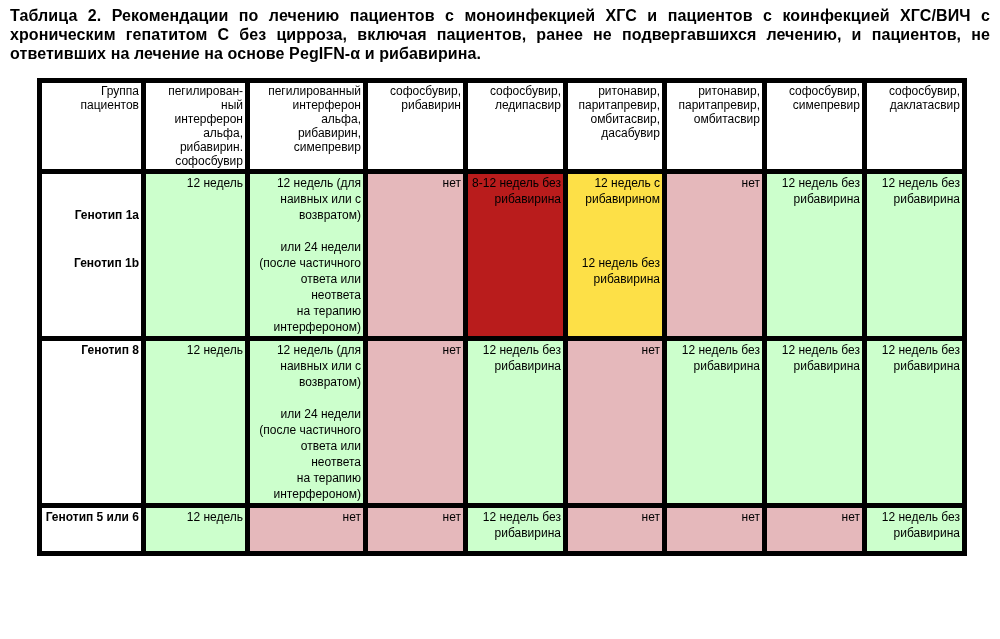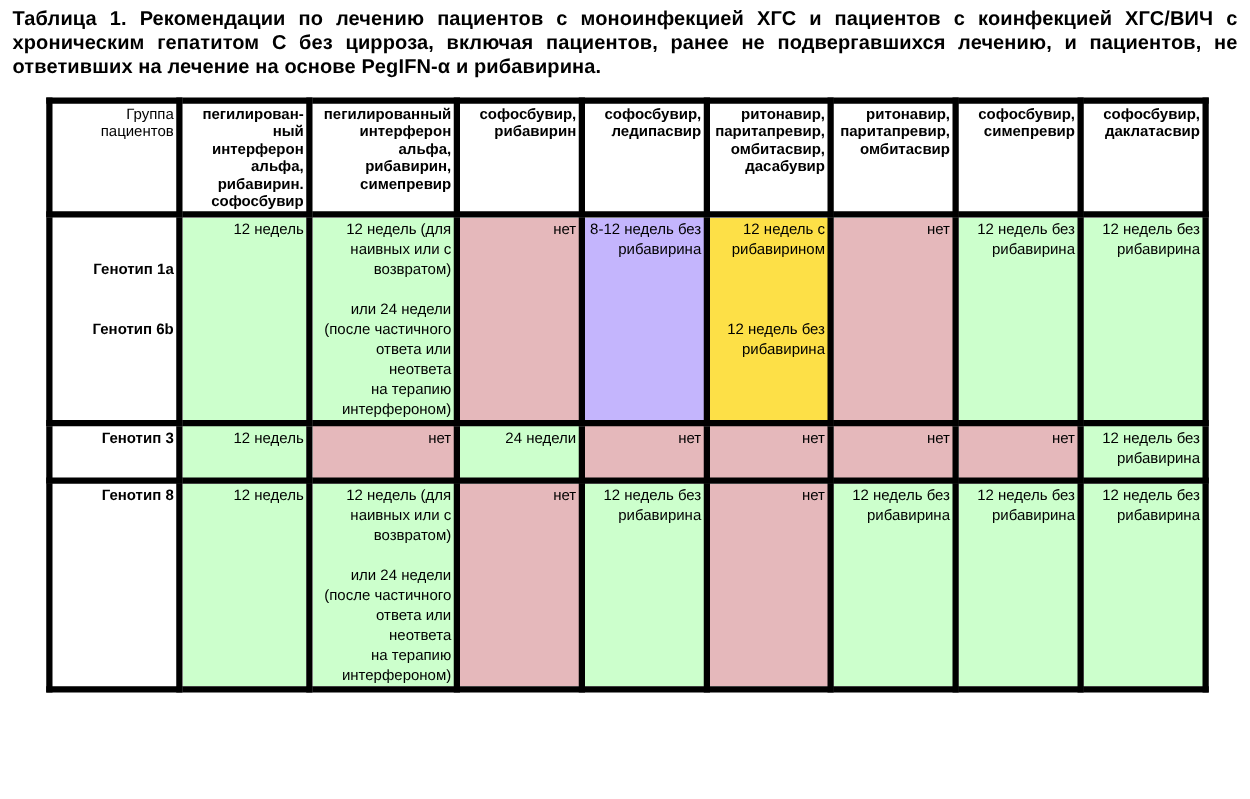--- a/index.html
+++ b/index.html
@@ -38,42 +38,42 @@
     vertical-align: top;
     text-align: right;
     padding: 1px 2px;
     font-size: 12px;
     line-height: 16px;
     white-space: pre-line;
     overflow: hidden;
     word-wrap: break-word;
   }
   .tbl thead th {
-    font-weight: bold;
+    font-weight: normal;
     line-height: 14px;
     background: #ffffff;
   }
   .tbl thead th.group-header {
     font-weight: normal;
   }
   .tbl tbody th {
     font-weight: bold;
     background: #ffffff;
   }
   .tbl tbody tr {
     border-top: 2px solid #000000;
   }
   .tbl tbody tr:last-child {
     border-bottom: 2px solid #000000;
   }
 </style>
 </head>
 <body>
 
-<div class="caption">Таблица 1. Рекомендации по лечению пациентов с моноинфекцией ХГС и пациентов с коинфекцией ХГС/ВИЧ с хроническим гепатитом С без цирроза, включая пациентов, ранее не подвергавшихся лечению, и пациентов, не ответивших на лечение на основе PegIFN-α и рибавирина.</div>
+<div class="caption">Таблица 2. Рекомендации по лечению пациентов с моноинфекцией ХГС и пациентов с коинфекцией ХГС/ВИЧ с хроническим гепатитом С без цирроза, включая пациентов, ранее не подвергавшихся лечению, и пациентов, не ответивших на лечение на основе PegIFN-α и рибавирина.</div>
 
 <table class="tbl">
   <colgroup>
       <col style="width: 104px;">
       <col style="width: 104px;">
       <col style="width: 118px;">
       <col style="width: 100px;">
       <col style="width: 100px;">
       <col style="width: 99px;">
       <col style="width: 100px;">
@@ -111,56 +111,44 @@
 даклатасвир</th>
       </tr>
   </thead>
   <tbody id="body-rows">
       <tr style="height: 160px;">
         <th>
 
 Генотип 1a
 
 
-Генотип 6b</th>
+Генотип 1b</th>
         <td style="background: rgb(204, 255, 204);">12 недель</td>
         <td style="background: rgb(204, 255, 204);">12 недель (для
 наивных или с
 возвратом)
 
 или 24 недели
 (после частичного
 ответа или неответа
 на терапию
 интерфероном)</td>
         <td style="background: rgb(229, 184, 187);">нет</td>
-        <td style="background: #c4b5fd;">8-12 недель без
+        <td style="background: #b91c1c;">8-12 недель без
 рибавирина</td>
         <td style="background: #fde047;">12 недель с
 рибавирином
 
 
 
 12 недель без
 рибавирина</td>
         <td style="background: rgb(229, 184, 187);">нет</td>
         <td style="background: rgb(204, 255, 204);">12 недель без
 рибавирина</td>
-        <td style="background: rgb(204, 255, 204);">12 недель без
-рибавирина</td>
-      </tr>
-      <tr style="height: 46px;">
-        <th>Генотип 3</th>
-        <td style="background: rgb(204, 255, 204);">12 недель</td>
-        <td style="background: rgb(229, 184, 187);">нет</td>
-        <td style="background: rgb(204, 255, 204);">24 недели</td>
-        <td style="background: rgb(229, 184, 187);">нет</td>
-        <td style="background: rgb(229, 184, 187);">нет</td>
-        <td style="background: rgb(229, 184, 187);">нет</td>
-        <td style="background: rgb(229, 184, 187);">нет</td>
         <td style="background: rgb(204, 255, 204);">12 недель без
 рибавирина</td>
       </tr>
       <tr style="height: 158px;">
         <th>Генотип 8</th>
         <td style="background: rgb(204, 255, 204);">12 недель</td>
         <td style="background: rgb(204, 255, 204);">12 недель (для
 наивных или с
 возвратом)
 
@@ -173,14 +161,27 @@
         <td style="background: rgb(204, 255, 204);">12 недель без
 рибавирина</td>
         <td style="background: rgb(229, 184, 187);">нет</td>
         <td style="background: rgb(204, 255, 204);">12 недель без
 рибавирина</td>
         <td style="background: rgb(204, 255, 204);">12 недель без
 рибавирина</td>
         <td style="background: rgb(204, 255, 204);">12 недель без
 рибавирина</td>
       </tr>
+      <tr style="height: 48px;">
+        <th>Генотип 5 или 6</th>
+        <td style="background: rgb(204, 255, 204);">12 недель</td>
+        <td style="background: rgb(229, 184, 187);">нет</td>
+        <td style="background: rgb(229, 184, 187);">нет</td>
+        <td style="background: rgb(204, 255, 204);">12 недель без
+рибавирина</td>
+        <td style="background: rgb(229, 184, 187);">нет</td>
+        <td style="background: rgb(229, 184, 187);">нет</td>
+        <td style="background: rgb(229, 184, 187);">нет</td>
+        <td style="background: rgb(204, 255, 204);">12 недель без
+рибавирина</td>
+      </tr>
     </tbody>
 </table>
 
 </body></html>

